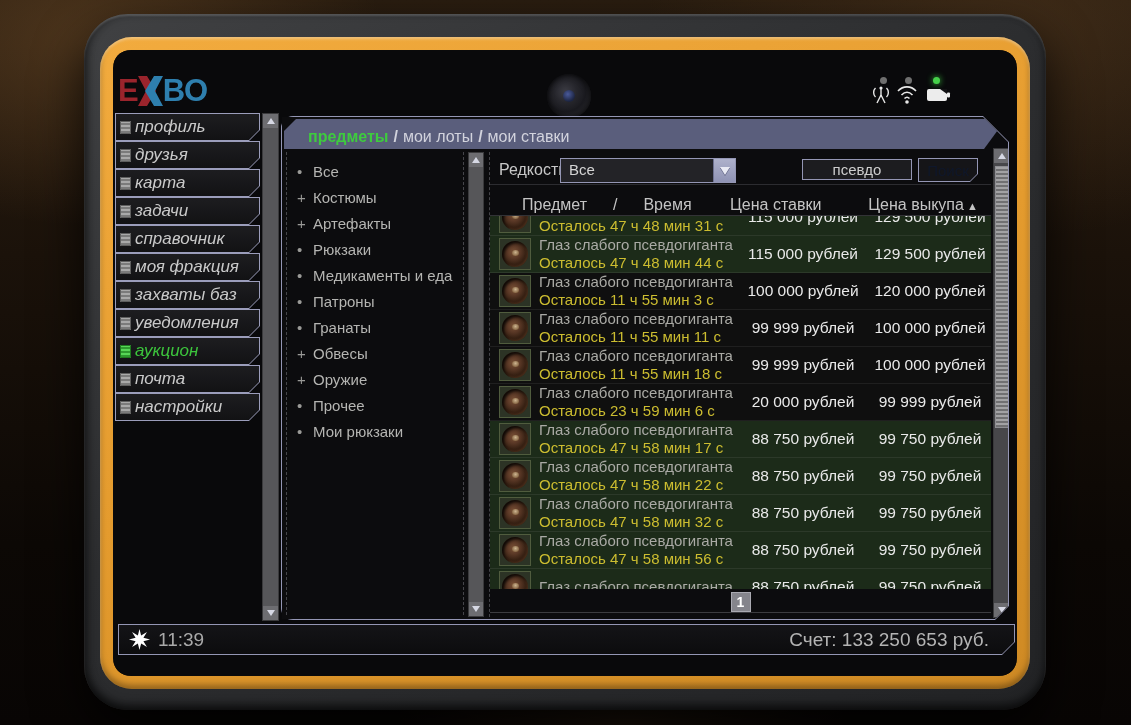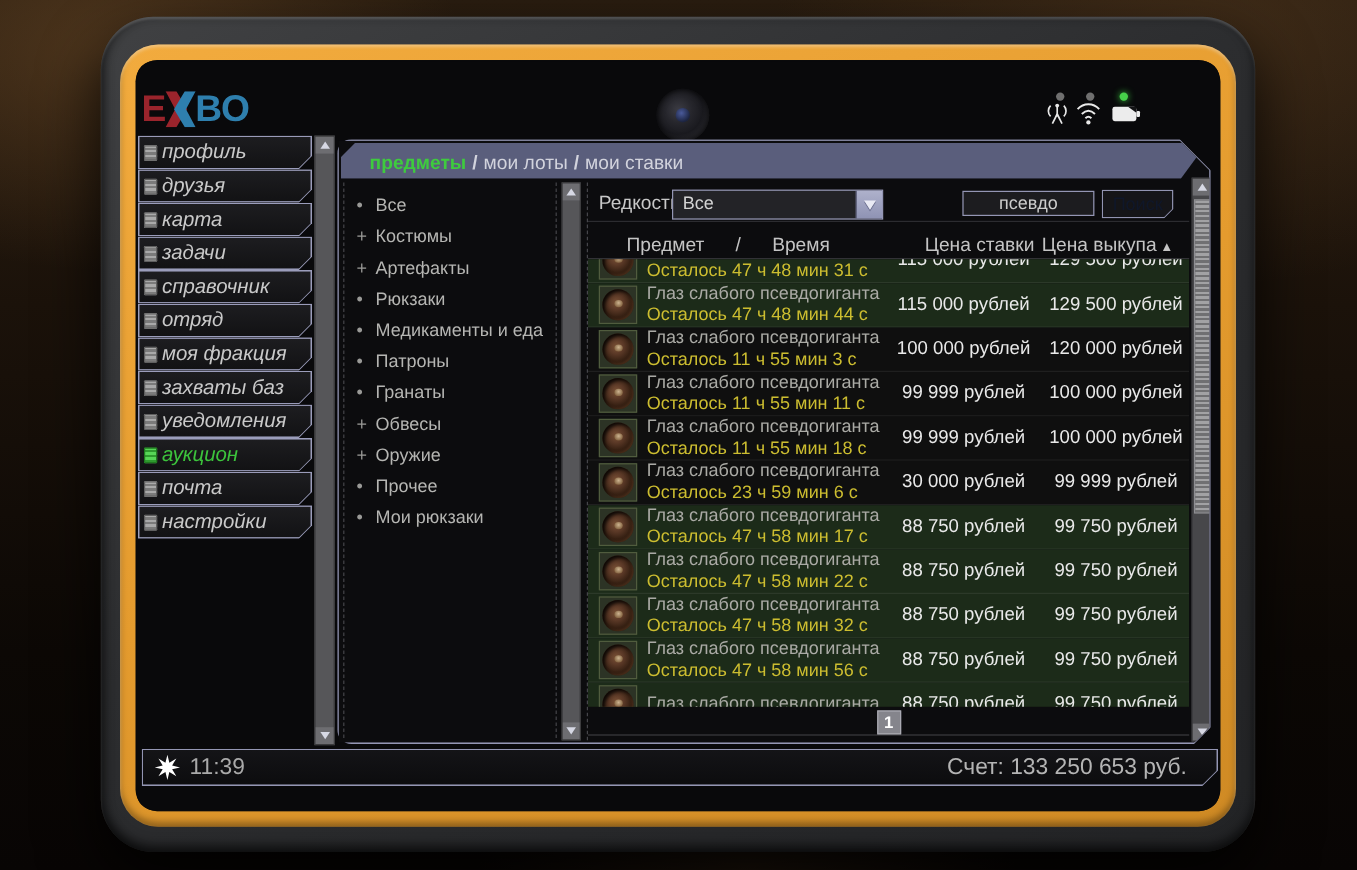--- a/index.html
+++ b/index.html
@@ -85,21 +85,21 @@
     color:#cdcdcd;font-size:15px;text-align:center;font-family:inherit;padding:0;}
   .search-btn{position:absolute;left:428px;top:2px;width:60px;height:24px;background:#9496b4;
     clip-path:polygon(0 0,100% 0,100% calc(100% - 8px),calc(100% - 8px) 100%,0 100%);cursor:pointer;}
   .search-btn-bg{position:absolute;inset:1px;background:#151518;
     clip-path:polygon(0 0,100% 0,100% calc(100% - 7px),calc(100% - 7px) 100%,0 100%);}
   .search-btn-label{position:absolute;inset:0;display:flex;align-items:center;justify-content:center;
     color:#0f172a;font-size:15px;z-index:2;}
   
   .thead{position:absolute;left:0;top:44px;width:100%;height:19px;display:flex;color:#c4c4c4;font-size:16px;border-bottom:1px solid #323236;}
   .th-item{width:240px;display:flex;padding-left:32px;box-sizing:border-box;gap:26px;}
-  .th-bid{width:132px;text-align:right;}
+  .th-bid{width:132px;text-align:left;}
   .th-buyout{width:122px;text-align:center;}
   .sort-arrow{font-size:11px;margin-left:3px;color:#c4c4c4;}
   .rows-viewport{position:absolute;left:0;top:64px;width:100%;height:373px;overflow:hidden;}
   .rows-shift{position:absolute;left:0;top:-17px;width:100%;}
   .lot-row{height:37px;display:flex;align-items:center;background:#0f0f0f;border-bottom:1px solid rgba(255,255,255,.07);box-sizing:border-box;cursor:pointer;}
   .lot-row.green{background:#1c2b19;}
   .lot-icon{width:32px;height:32px;margin-left:9px;background:#2c3325;border:1px solid #505c3e;box-sizing:border-box;position:relative;flex:0 0 auto;}
   .lot-swirl{position:absolute;left:2px;top:2px;width:26px;height:26px;border-radius:50%;
     background:radial-gradient(circle at 45% 42%, #7a5136 0%, #5a3826 30%, #3a2315 55%, #24130a 80%, #170c06 100%);
     box-shadow:inset 2px 2px 3px rgba(0,0,0,.8), inset -1px -1px 2px rgba(150,100,60,.3);}
@@ -211,27 +211,20 @@
             </div>
 
             <div class="side-tab">
               <div class="side-tab-bg"></div>
               <div class="side-row">
                 <span class="menu-icon"></span>
                 <span class="side-label">справочник</span>
               </div>
             </div>
 
-            <div class="side-tab">
-              <div class="side-tab-bg"></div>
-              <div class="side-row">
-                <span class="menu-icon"></span>
-                <span class="side-label">отряд</span>
-              </div>
-            </div>
 
             <div class="side-tab">
               <div class="side-tab-bg"></div>
               <div class="side-row">
                 <span class="menu-icon"></span>
                 <span class="side-label">моя фракция</span>
               </div>
             </div>
 
             <div class="side-tab">
@@ -465,21 +458,21 @@
                     </div>
 
                     <div class="lot-row">
                       <div class="lot-icon">
                         <div class="lot-swirl"></div>
                       </div>
                       <div class="lot-text">
                         <div class="lot-name">Глаз слабого псевдогиганта</div>
                         <div class="lot-time">Осталось 23 ч 59 мин 6 с</div>
                       </div>
-                      <div class="lot-bid">30 000 рублей</div>
+                      <div class="lot-bid">20 000 рублей</div>
                       <div class="lot-buyout">99 999 рублей</div>
                     </div>
 
                     <div class="lot-row green">
                       <div class="lot-icon">
                         <div class="lot-swirl"></div>
                       </div>
                       <div class="lot-text">
                         <div class="lot-name">Глаз слабого псевдогиганта</div>
                         <div class="lot-time">Осталось 47 ч 58 мин 17 с</div>

